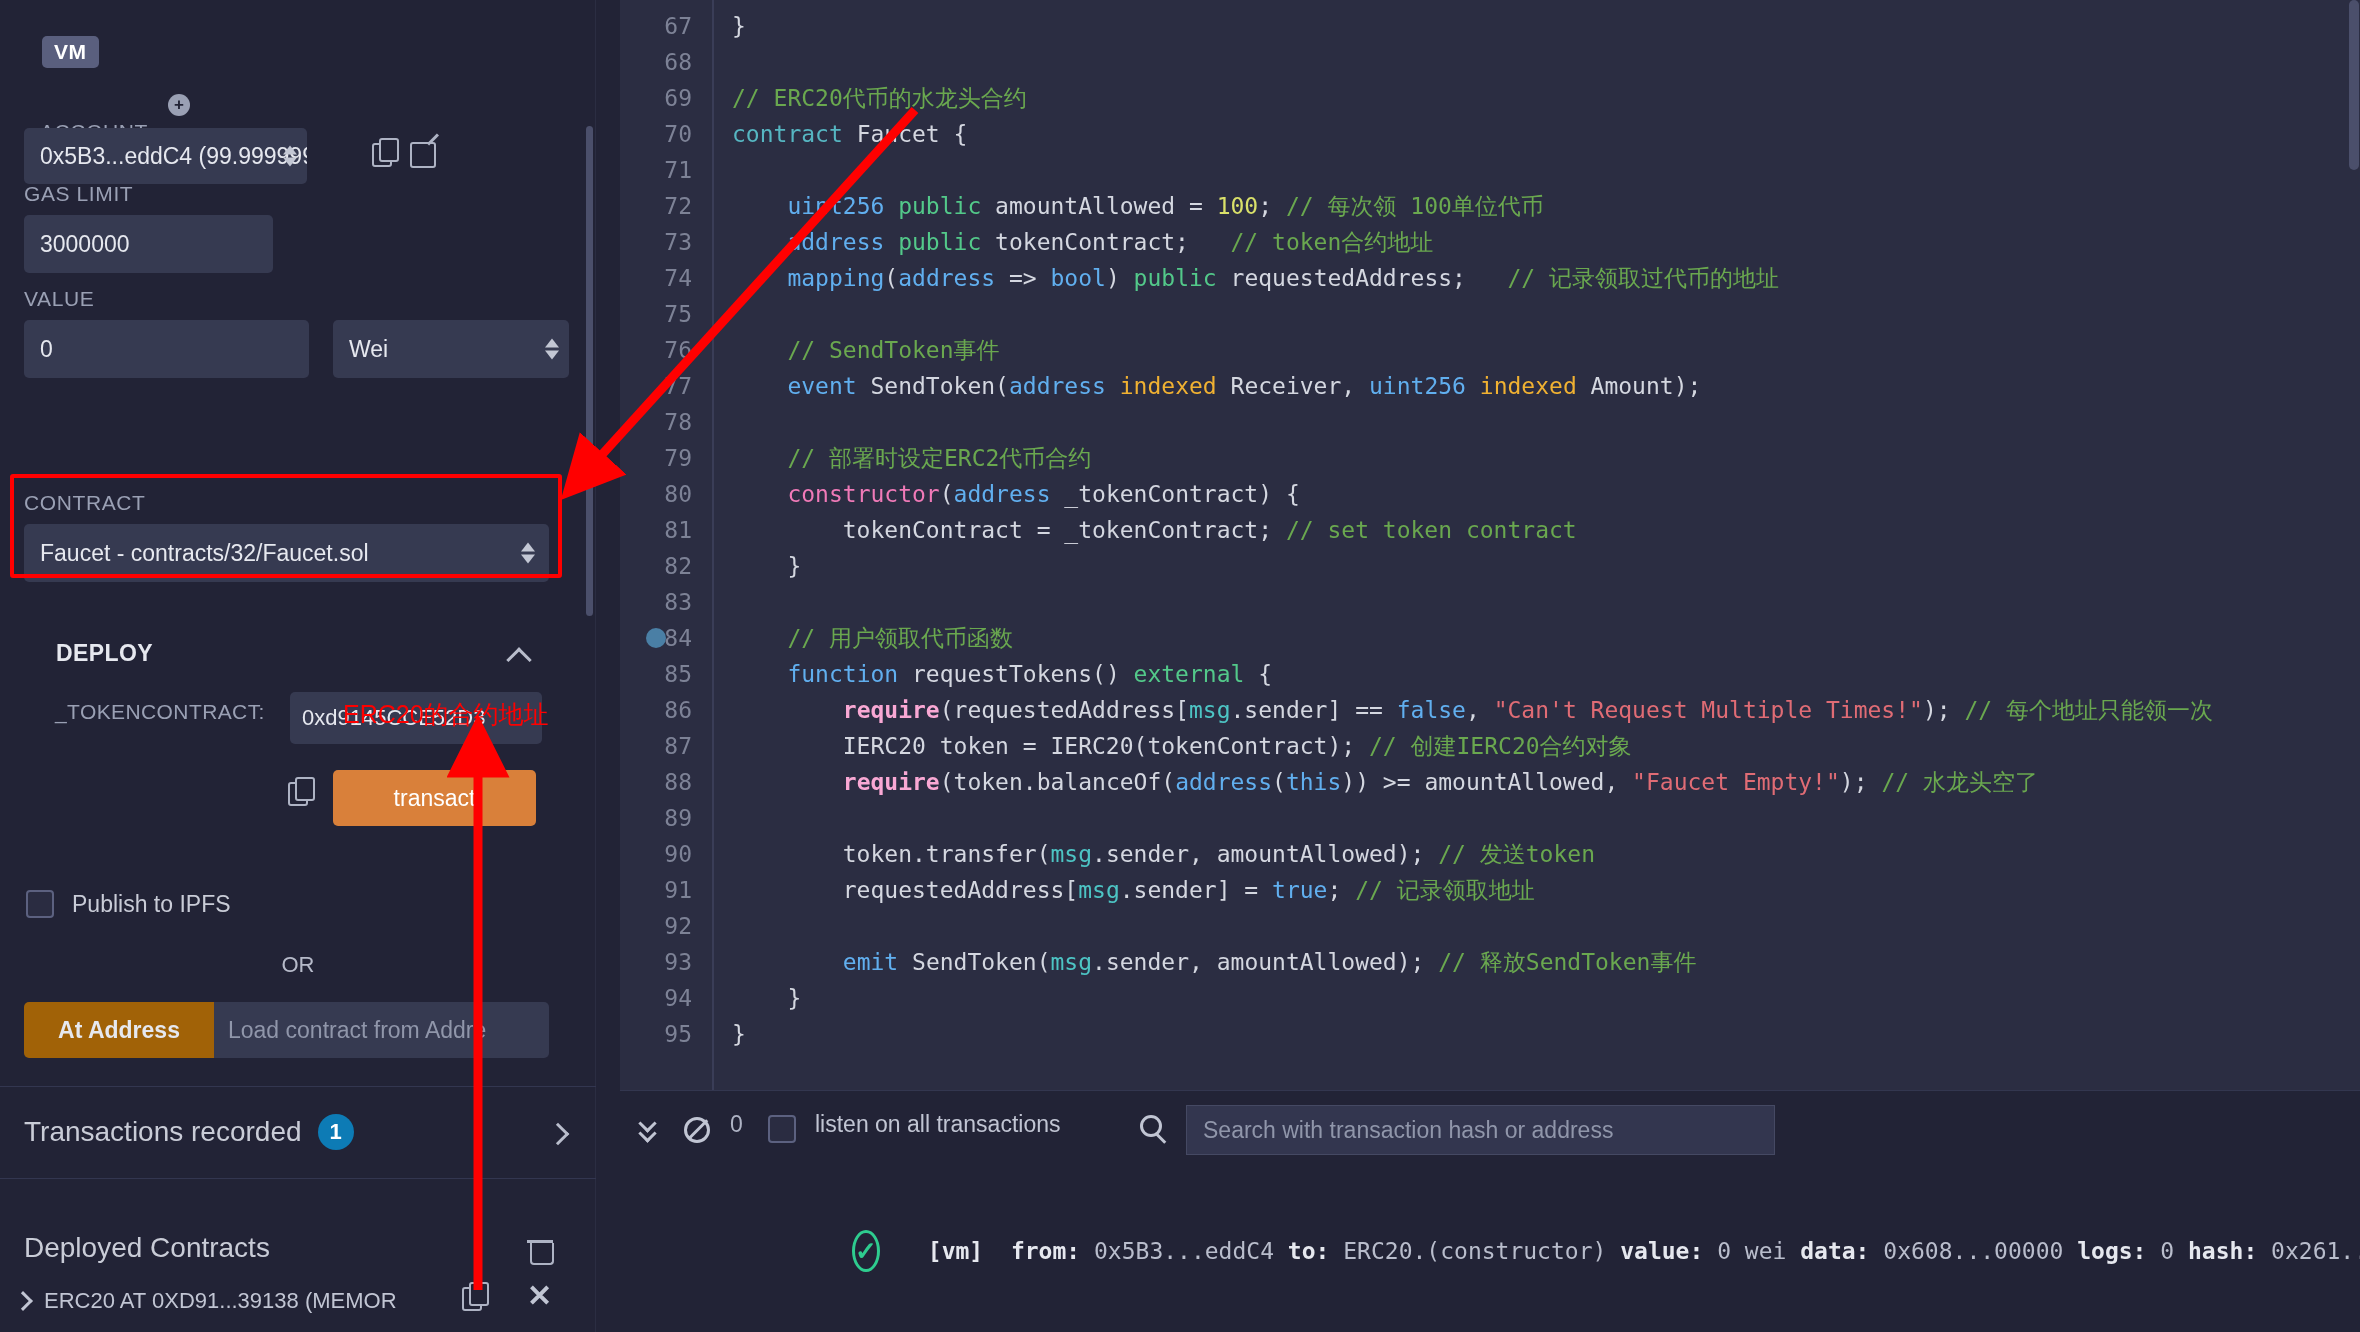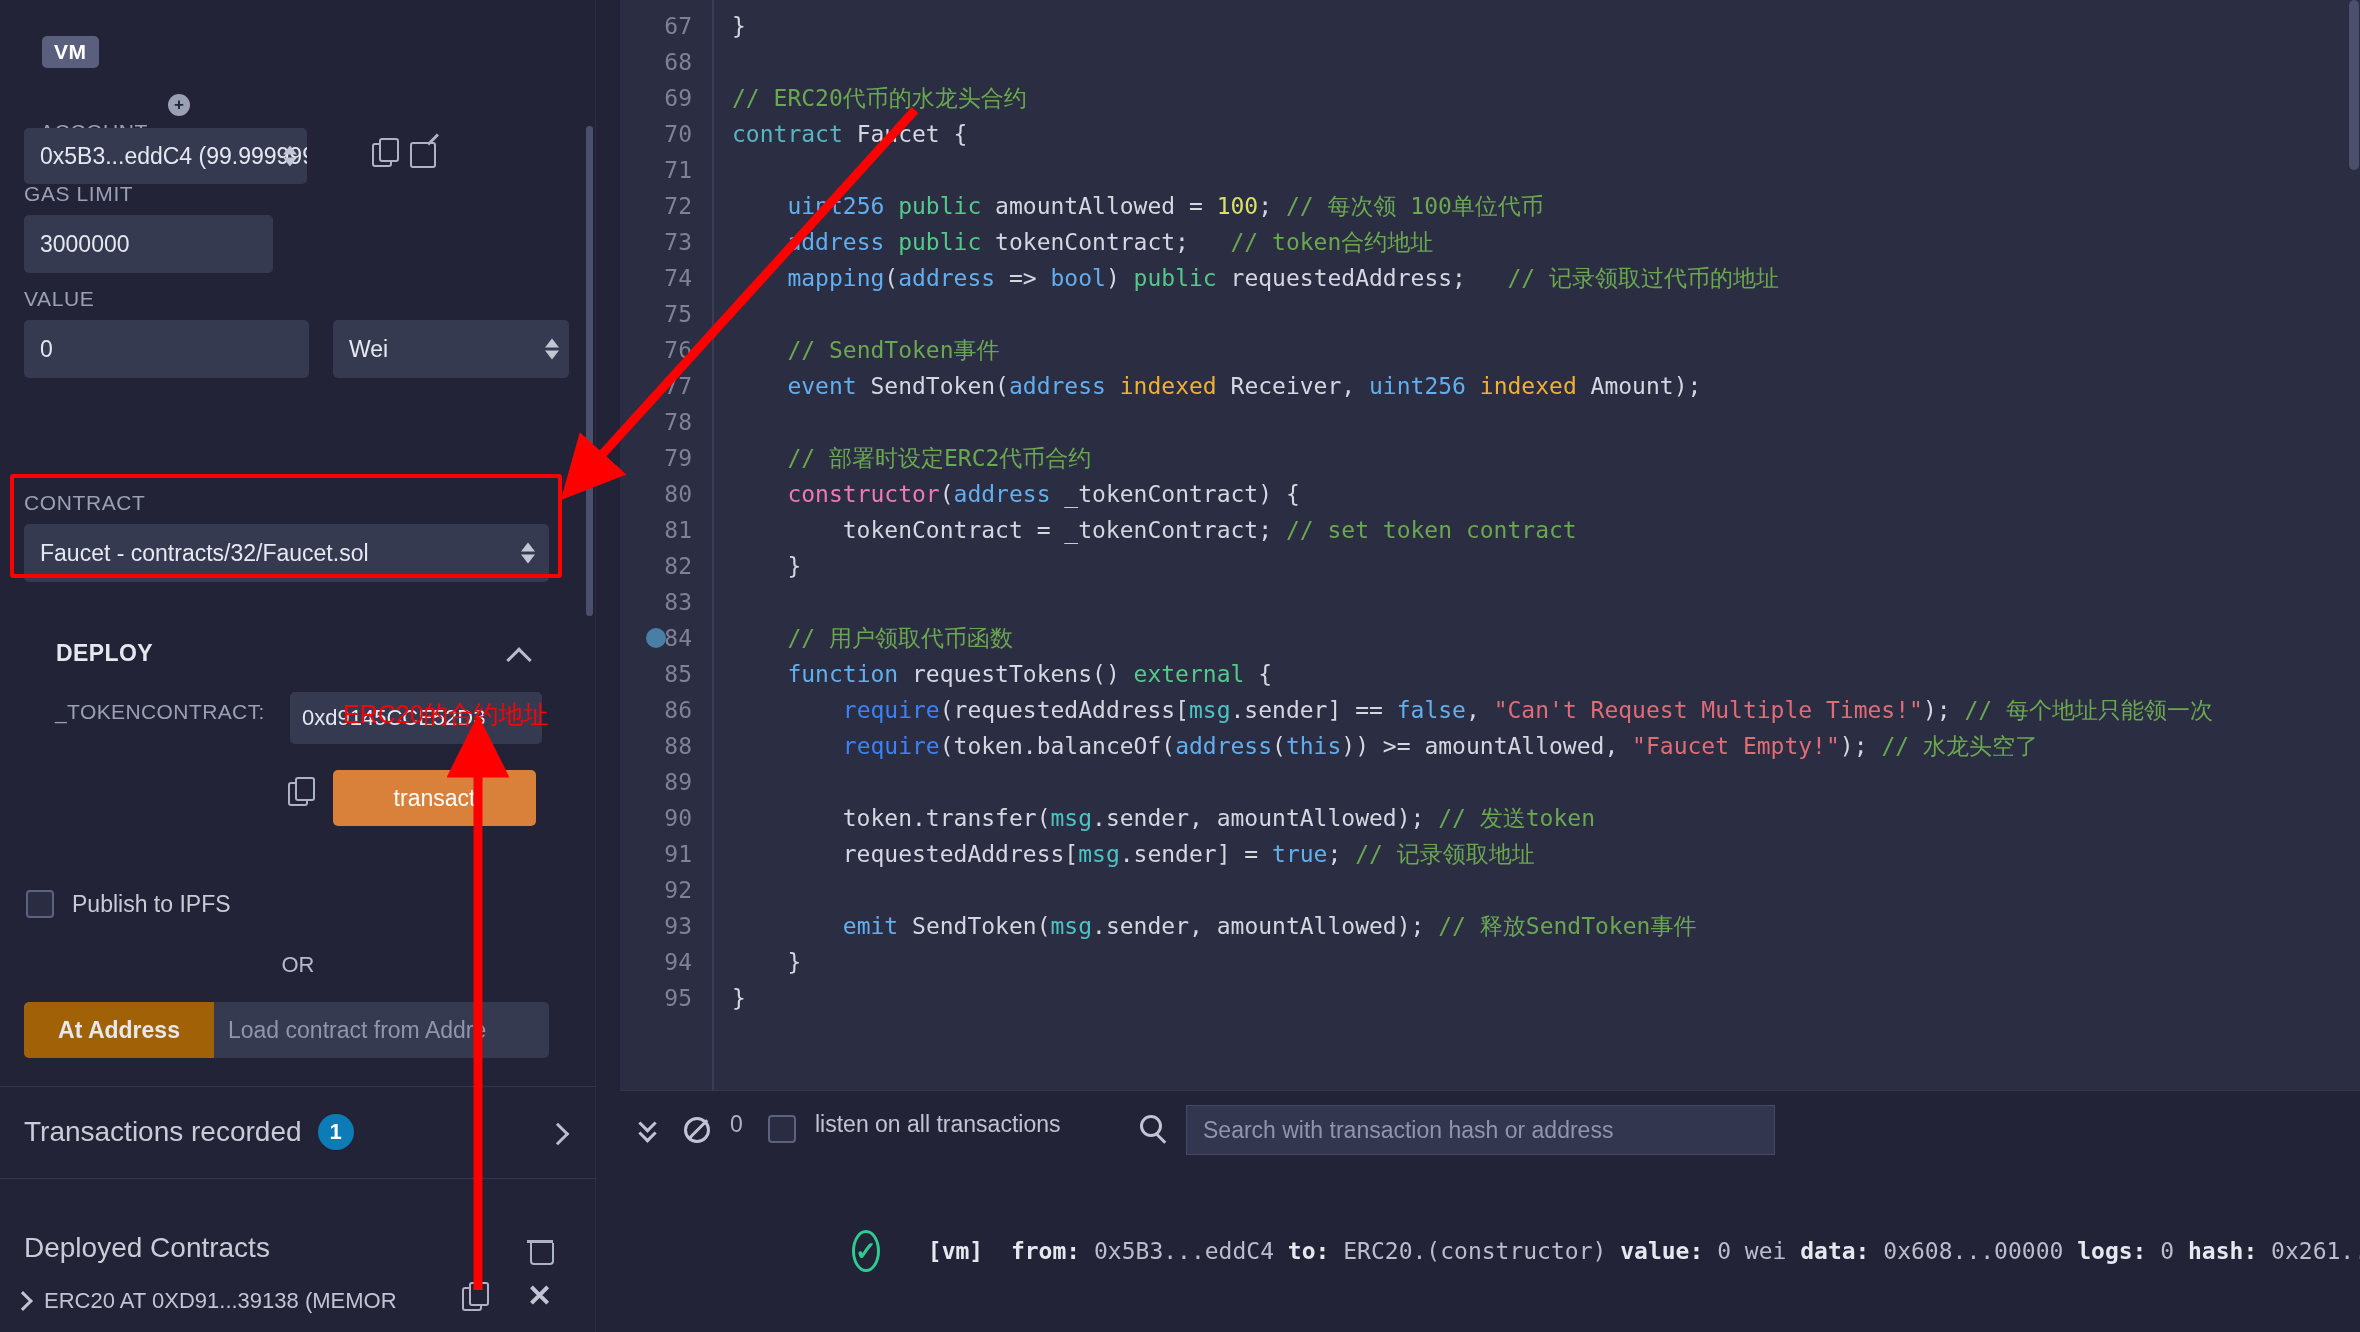--- a/index.html
+++ b/index.html
@@ -161,21 +161,21 @@
     font-family: "DejaVu Sans Mono", monospace;
   }
   .k-key { color: #56b6c2; }   
   .k-type { color: #61afef; }
   .k-mod { color: #53c98a; }   
   .k-num { color: #d9e06a; }
   .k-com { color: #6aa84f; }   
   .k-str { color: #e06c75; }
   .k-ctor { color: #f07ab8; }   
   .k-idx2 { color: #f0b132; }
-  .k-fn { color: #3b82f6; }    
+  .k-fn { color: #f9a8d4; font-weight: bold; }    
   .k-msg { color: #4dc4c4; }
   .k-bool { color: #61afef; }
   .k-this { color: #61afef; }
   .k-plain { color: #d4d7e0; }
   .breakpoint {
     position: absolute; left: 26px; width: 20px; height: 20px; border-radius: 50%;
     background: #4a7fa5;
   }
   .editor-scroll-v { position: absolute; right: 1px; top: 0; width: 10px; height: 170px; background: #4b4f6b; border-radius: 5px; }
 
@@ -322,20 +322,21 @@
         <div class="code-line"><span class="ln">77</span><span class="ct"><span class="k-plain">    </span><span class="k-type">event </span><span class="k-plain">SendToken(</span><span class="k-type">address </span><span class="k-idx2">indexed </span><span class="k-plain">Receiver, </span><span class="k-type">uint256 </span><span class="k-idx2">indexed </span><span class="k-plain">Amount);</span></span></div>
         <div class="code-line"><span class="ln">78</span><span class="ct"></span></div>
         <div class="code-line"><span class="ln">79</span><span class="ct"><span class="k-plain">    </span><span class="k-com">// 部署时设定ERC2代币合约</span></span></div>
         <div class="code-line"><span class="ln">80</span><span class="ct"><span class="k-plain">    </span><span class="k-ctor">constructor</span><span class="k-plain">(</span><span class="k-type">address </span><span class="k-plain">_tokenContract) {</span></span></div>
         <div class="code-line"><span class="ln">81</span><span class="ct"><span class="k-plain">        tokenContract = _tokenContract; </span><span class="k-com">// set token contract</span></span></div>
         <div class="code-line"><span class="ln">82</span><span class="ct"><span class="k-plain">    }</span></span></div>
         <div class="code-line"><span class="ln">83</span><span class="ct"></span></div>
         <div class="code-line"><span class="breakpoint" style="top: 8px;"></span><span class="ln">84</span><span class="ct"><span class="k-plain">    </span><span class="k-com">// 用户领取代币函数</span></span></div>
         <div class="code-line"><span class="ln">85</span><span class="ct"><span class="k-plain">    </span><span class="k-type">function </span><span class="k-plain">requestTokens() </span><span class="k-mod">external </span><span class="k-plain">{</span></span></div>
         <div class="code-line"><span class="ln">86</span><span class="ct"><span class="k-plain">        </span><span class="k-fn">require</span><span class="k-plain">(requestedAddress[</span><span class="k-msg">msg</span><span class="k-plain">.sender] == </span><span class="k-bool">false</span><span class="k-plain">, </span><span class="k-str">"Can't Request Multiple Times!"</span><span class="k-plain">); </span><span class="k-com">// 每个地址只能领一次</span></span></div>
+        <div class="code-line"><span class="ln">87</span><span class="ct"><span class="k-plain">        IERC20 token = IERC20(tokenContract); </span><span class="k-com">// 创建IERC20合约对象</span></span></div>
         <div class="code-line"><span class="ln">88</span><span class="ct"><span class="k-plain">        </span><span class="k-fn">require</span><span class="k-plain">(token.balanceOf(</span><span class="k-type">address</span><span class="k-plain">(</span><span class="k-this">this</span><span class="k-plain">)) &gt;= amountAllowed, </span><span class="k-str">"Faucet Empty!"</span><span class="k-plain">); </span><span class="k-com">// 水龙头空了</span></span></div>
         <div class="code-line"><span class="ln">89</span><span class="ct"></span></div>
         <div class="code-line"><span class="ln">90</span><span class="ct"><span class="k-plain">        token.transfer(</span><span class="k-msg">msg</span><span class="k-plain">.sender, amountAllowed); </span><span class="k-com">// 发送token</span></span></div>
         <div class="code-line"><span class="ln">91</span><span class="ct"><span class="k-plain">        requestedAddress[</span><span class="k-msg">msg</span><span class="k-plain">.sender] = </span><span class="k-bool">true</span><span class="k-plain">; </span><span class="k-com">// 记录领取地址</span></span></div>
         <div class="code-line"><span class="ln">92</span><span class="ct"></span></div>
         <div class="code-line"><span class="ln">93</span><span class="ct"><span class="k-plain">        </span><span class="k-type">emit </span><span class="k-plain">SendToken(</span><span class="k-msg">msg</span><span class="k-plain">.sender, amountAllowed); </span><span class="k-com">// 释放SendToken事件</span></span></div>
         <div class="code-line"><span class="ln">94</span><span class="ct"><span class="k-plain">    }</span></span></div>
         <div class="code-line"><span class="ln">95</span><span class="ct"><span class="k-plain">}</span></span></div>
       </div>
     <div class="editor-scroll-v"></div>

